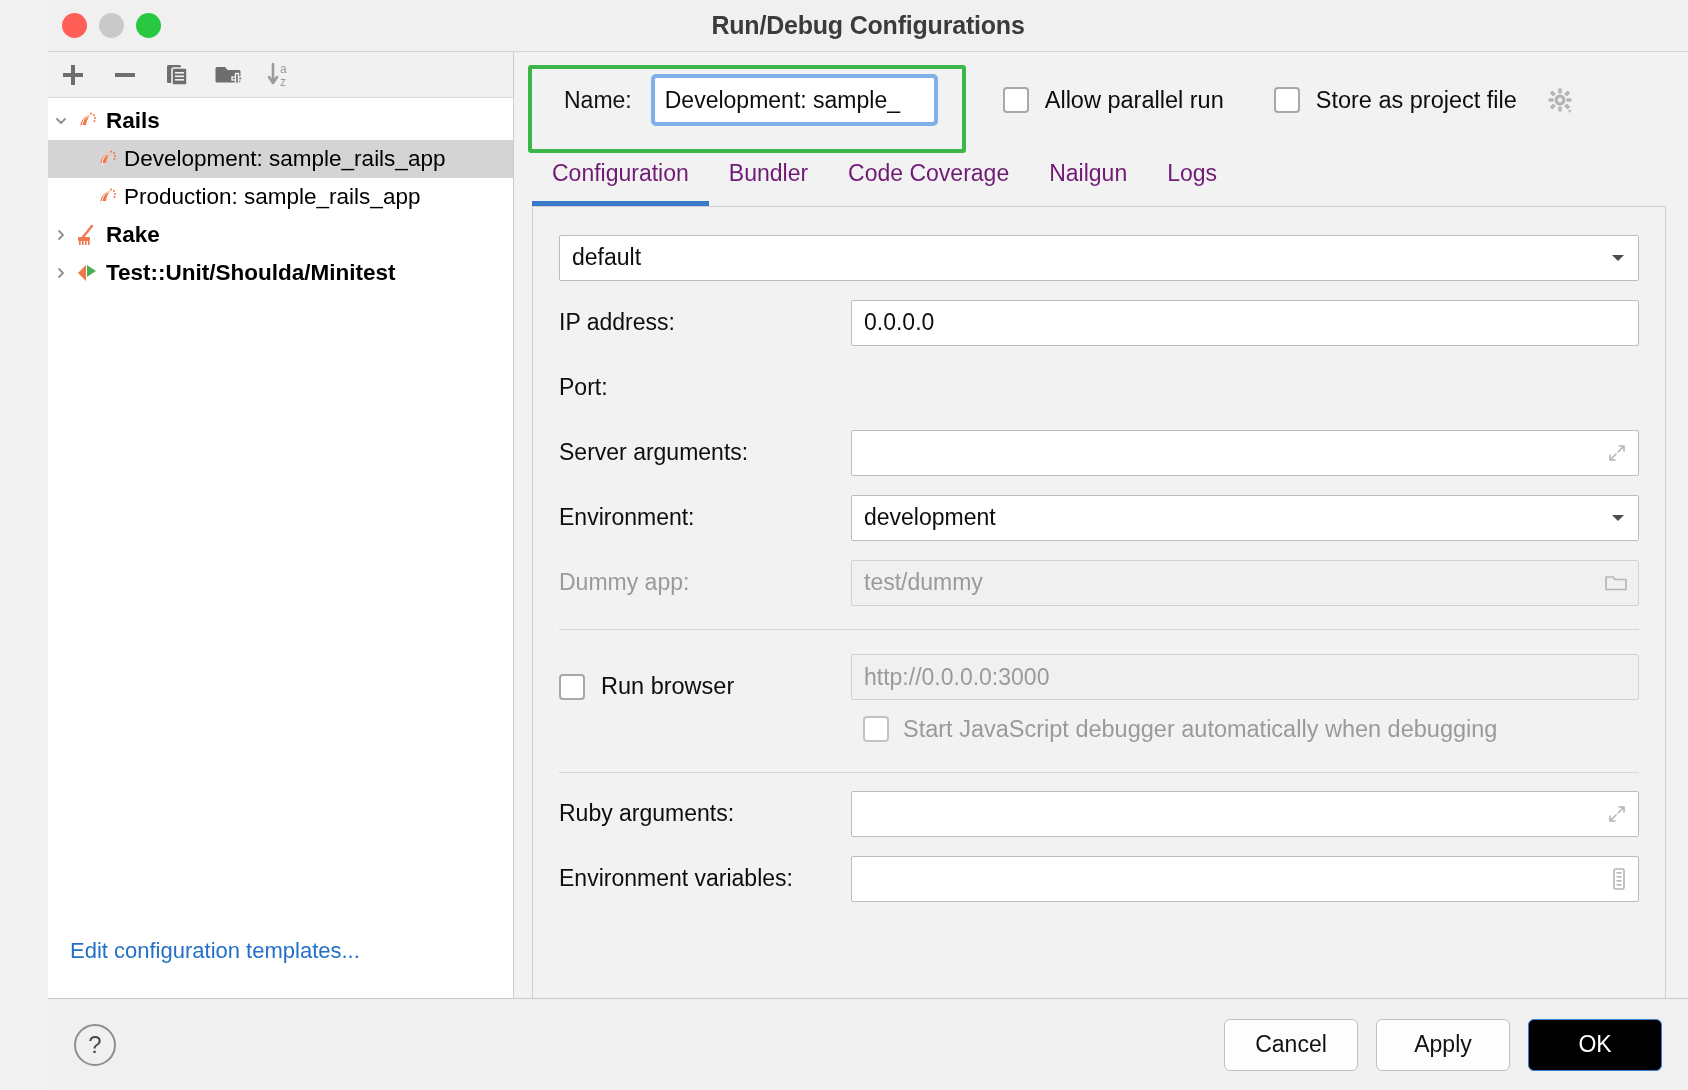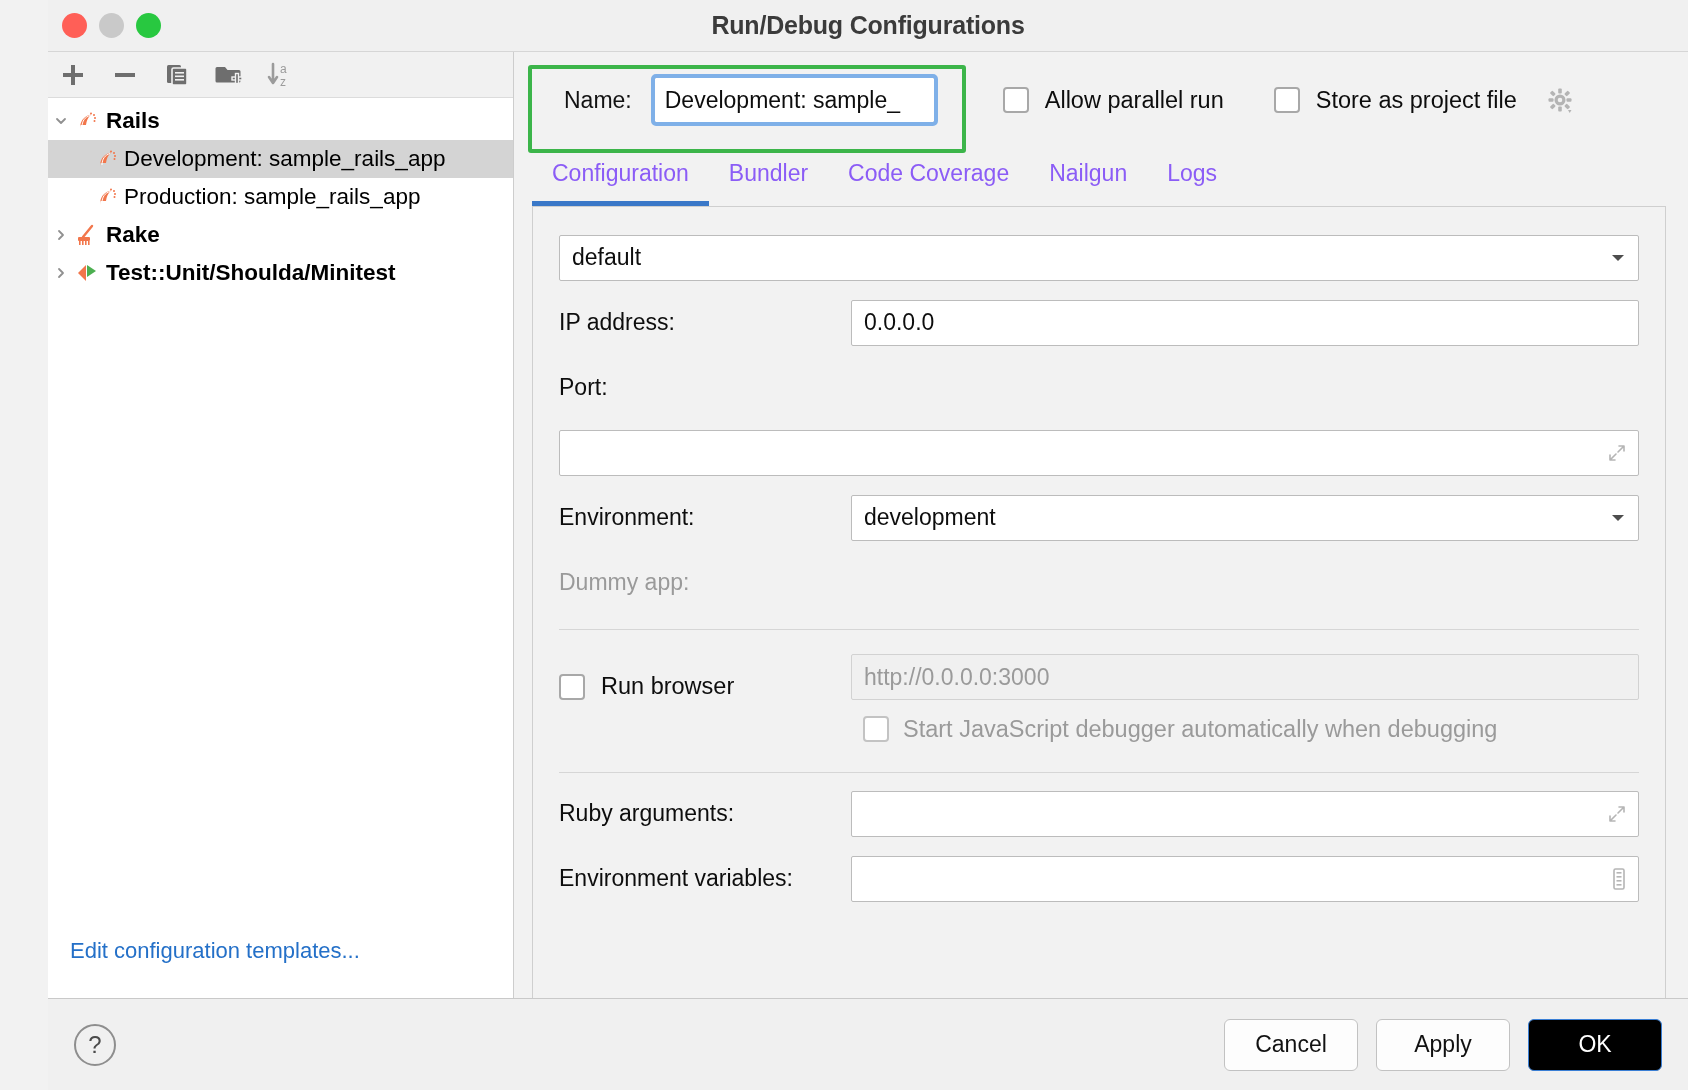--- a/index.html
+++ b/index.html
@@ -185,21 +185,21 @@
   
   .tabs {
     display: flex;
     align-items: flex-end;
     padding-left: 18px;
     height: 58px;
     min-height: 58px;
   }
   .tab {
     font-size: 23px;
-    color: #8b5cf6;
+    color: #701a75;
     padding: 0 20px 14px 20px;
     border-bottom: 5px solid transparent;
     white-space: nowrap;
   }
   .tab.active { border-bottom-color: #3a78c8; }
 
   
   .card {
     margin: 0 22px 0 18px;
     flex: 1;
@@ -502,20 +502,21 @@
           <div class="fctl">
             <span>0.0.0.0</span>
           </div>
         </div>
 
         <div class="frow">
           <div class="flabel">Port:</div>
         </div>
 
         <div class="frow">
+          <div class="flabel">Server arguments:</div>
           <div class="fctl">
             <span></span>
             <span class="tail">
               <svg width="22" height="22" viewBox="0 0 22 22">
                   <path d="M13 4h5v5M18 4l-6 6M9 18H4v-5M4 18l6-6" stroke="#b5b5b5" stroke-width="1.6" fill="none" stroke-linecap="round" stroke-linejoin="round"></path>
                 </svg>
             </span>
           </div>
         </div>
 
@@ -526,20 +527,28 @@
             <span class="tail">
               <svg width="20" height="14" viewBox="0 0 20 14">
                   <path d="M4 4l6 6 6-6z" fill="#4d4d4d"></path>
                 </svg>
             </span>
           </div>
         </div>
 
         <div class="frow">
           <div class="flabel dim">Dummy app:</div>
+          <div class="fctl disabled">
+            <span>test/dummy</span>
+            <span class="tail">
+              <svg width="24" height="20" viewBox="0 0 24 20">
+                  <path d="M2 4h7l2 2.5h11v10H2z" fill="none" stroke="#b5b5b5" stroke-width="1.7" stroke-linejoin="round"></path>
+                </svg>
+            </span>
+          </div>
         </div>
 
         <div class="sep"></div>
 
         <div class="browser-row">
           <div class="browser-left">
             <div class="checkbox"></div>
             <div class="cb-text">Run browser</div>
           </div>
           <div class="fctl disabled">

